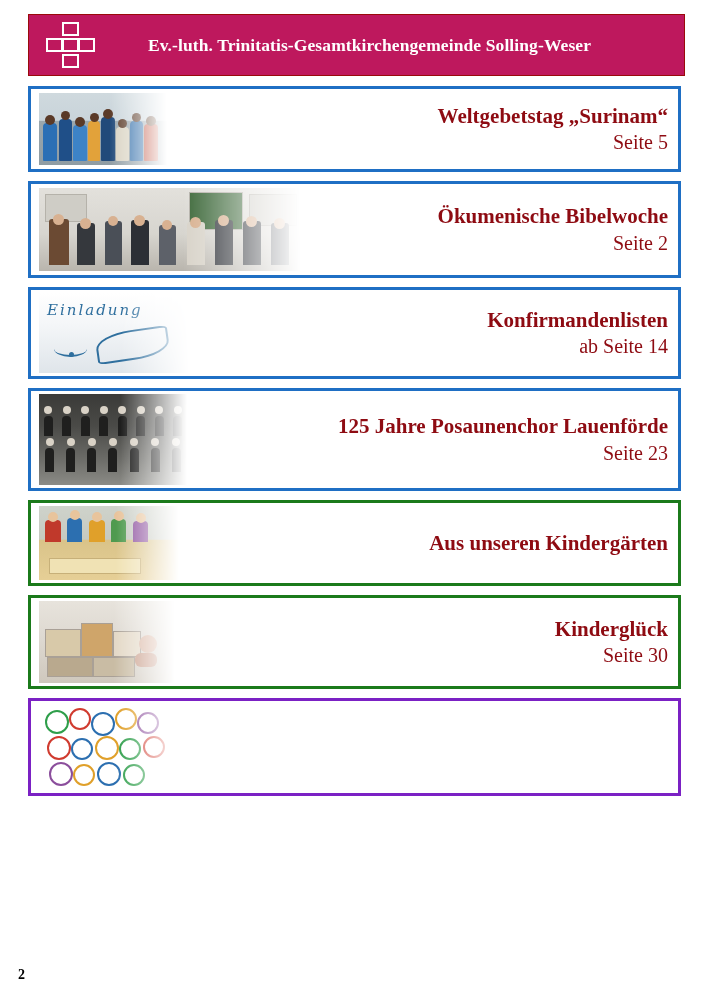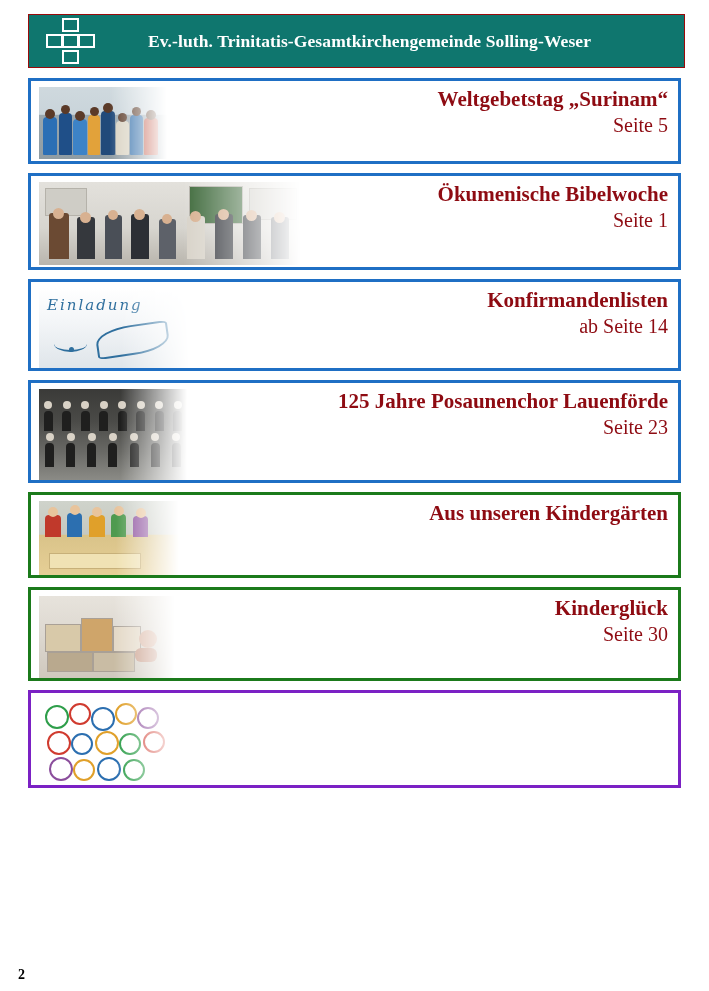--- a/index.html
+++ b/index.html
@@ -19,22 +19,22 @@
     width: 709px;
     height: 991px;
     position: relative;
     box-sizing: border-box;
     padding: 10px 14px 0 14px;
   }
 
   
   .header {
     position: relative;
-    height: 54px;
-    background: #0f766e;
+    height: 62px;
+    background: #be185d;
     border: 1px solid #9a0a0a;
     display: flex;
     align-items: center;
     margin: 4px 10px 10px 14px;
     box-sizing: border-box;
   }
   .header-logo {
     width: 72px;
     height: 52px;
     margin-left: 14px;
@@ -66,21 +66,21 @@
   .entries {
     margin: 0 14px;
   }
   .entry {
     position: relative;
     border: 3px solid #1f6fc4;
     background: #ffffff;
     margin-bottom: 9px;
     box-sizing: border-box;
     display: flex;
-    align-items: flex-start;
+    align-items: center;
     overflow: hidden;
   }
   .entry.green { border-color: #1b7a1b; }
   .entry.purple { border-color: #7b21c4; }
 
   .thumb {
     flex: none;
     margin: 6px 0 6px 8px;
     position: relative;
     overflow: hidden;
@@ -344,21 +344,21 @@
             <div class="fhead" style="left:179px;top:27px; width:11px; height:11px;"></div>
             <div class="fig" style="left:204px; width:18px; height:44px; background:#2a2d33;"></div>
             <div class="fhead" style="left:207px;top:28px; width:11px; height:11px;"></div>
             <div class="fig" style="left:232px; width:18px; height:42px; background:#4d5158;"></div>
             <div class="fhead" style="left:235px;top:30px; width:11px; height:11px;"></div>
           </div>
         </div>
       </div>
       <div class="txt">
         <div class="entry-title">Ökumenische Bibelwoche</div>
-        <div class="entry-page">Seite 1</div>
+        <div class="entry-page">Seite 2</div>
       </div>
     </div>
 
 
     <div class="entry e3">
       <div class="thumb">
         <div class="thumb-inner">
           <div class="photo-einladung">
             <div class="script">Einladung</div>
             <div class="swoosh"></div>

